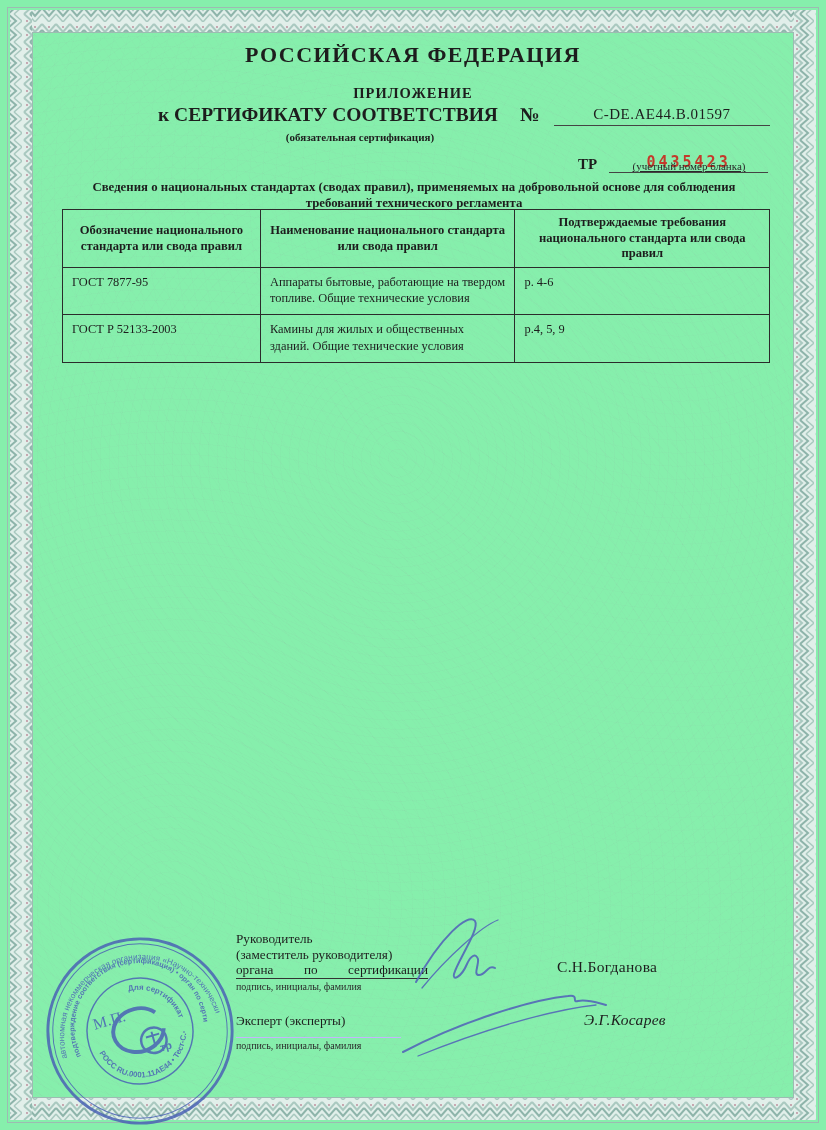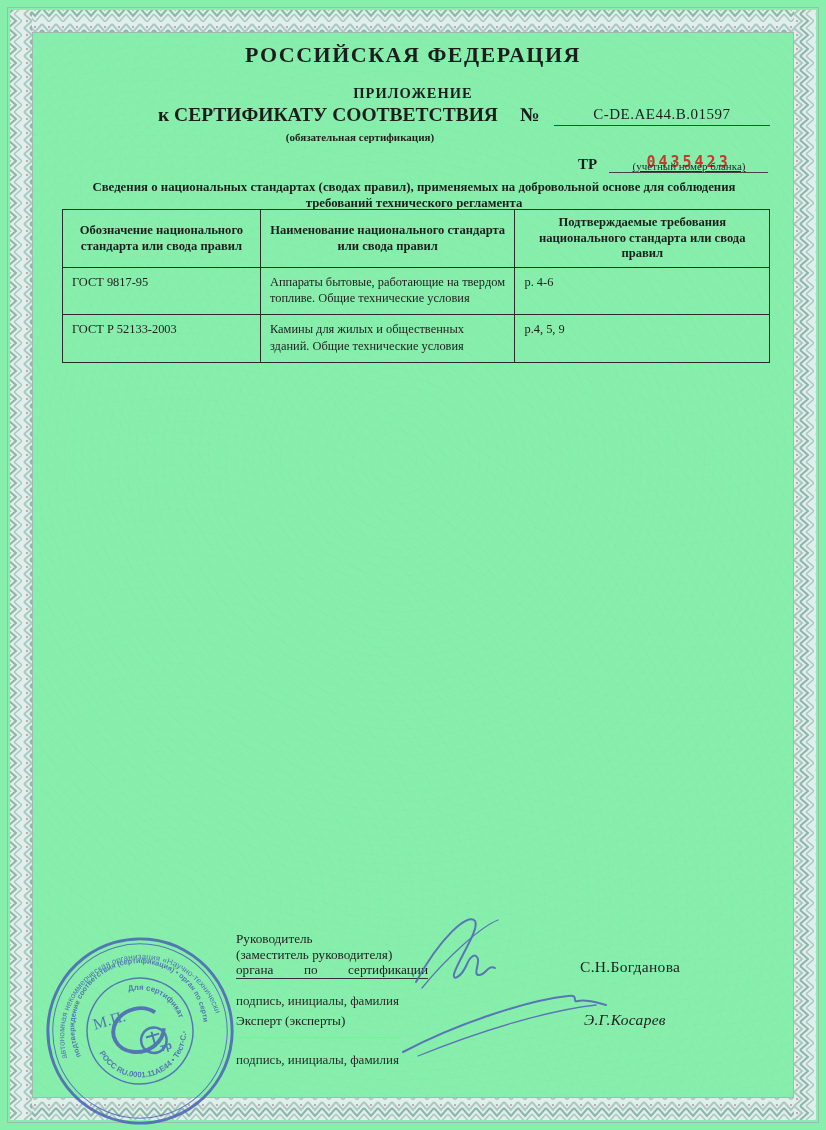--- a/index.html
+++ b/index.html
@@ -46,25 +46,25 @@
   .intro{left:68px;top:180px;width:692px;font-size:12.8px;font-weight:bold;line-height:1.22;}
 
   .std-table{position:absolute;left:62px;top:209px;width:708px;border-collapse:collapse;}
   .std-table th,.std-table td{border:1.4px solid #2b2b2b;}
   .std-table th{font-size:12.6px;font-weight:bold;text-align:center;padding:5px 8px;line-height:1.25;}
   .std-table td{font-size:12.4px;vertical-align:top;text-align:left;padding:6px 9px 8px 9px;line-height:1.3;}
   .std-table col.c1{width:28%;} .std-table col.c2{width:36%;} .std-table col.c3{width:36%;}
 
   .sig-role{left:236px;top:931px;width:192px;font-size:13.2px;line-height:1.18;}
   .sig-role .just{text-align:justify;text-align-last:justify;border-bottom:1px solid #333;padding-bottom:0;}
-  .sig-caption{font-size:13px;color:#2a2a2a;padding-top:2px;margin-top:12px;}
+  .sig-caption{font-size:10px;color:#2a2a2a;padding-top:2px;}
   .expert-role{left:236px;top:1013px;width:165px;font-size:13.2px;}
   .expert-role .underl{border-bottom:1px solid #c4b5fd;padding-bottom:8px;display:block;}
   .sig-name{font-size:15.5px;letter-spacing:0.3px;}
-  .name-head{left:580px;top:958px;}
+  .name-head{left:557px;top:958px;}
   .name-expert{left:584px;top:1011px;font-style:italic;}
 
   .sig-ink{position:absolute;pointer-events:none;}
   .sig1{left:412px;top:912px;width:100px;height:82px;}
   .sig2{left:398px;top:988px;width:215px;height:72px;}
 
   .stamp{left:42px;top:933px;width:196px;height:196px;transform:rotate(-16deg);opacity:0.85;}
 </style>
 </head>
 <body>
@@ -122,21 +122,21 @@
       </colgroup>
     <thead>
       <tr>
         <th>Обозначение национального стандарта или свода правил</th>
         <th>Наименование национального стандарта или свода правил</th>
         <th>Подтверждаемые требования национального стандарта или свода правил</th>
       </tr>
     </thead>
     <tbody>
       <tr>
-        <td>ГОСТ 9817-95</td>
+        <td>ГОСТ 7877-95</td>
         <td>Аппараты бытовые, работающие на твердом топливе. Общие технические условия</td>
         <td>р. 4-6</td>
       </tr>
       <tr>
         <td>ГОСТ Р 52133-2003</td>
         <td>Камины для жилых и общественных зданий. Общие технические условия</td>
         <td>р.4, 5, 9</td>
       </tr>
     </tbody>
   </table>

